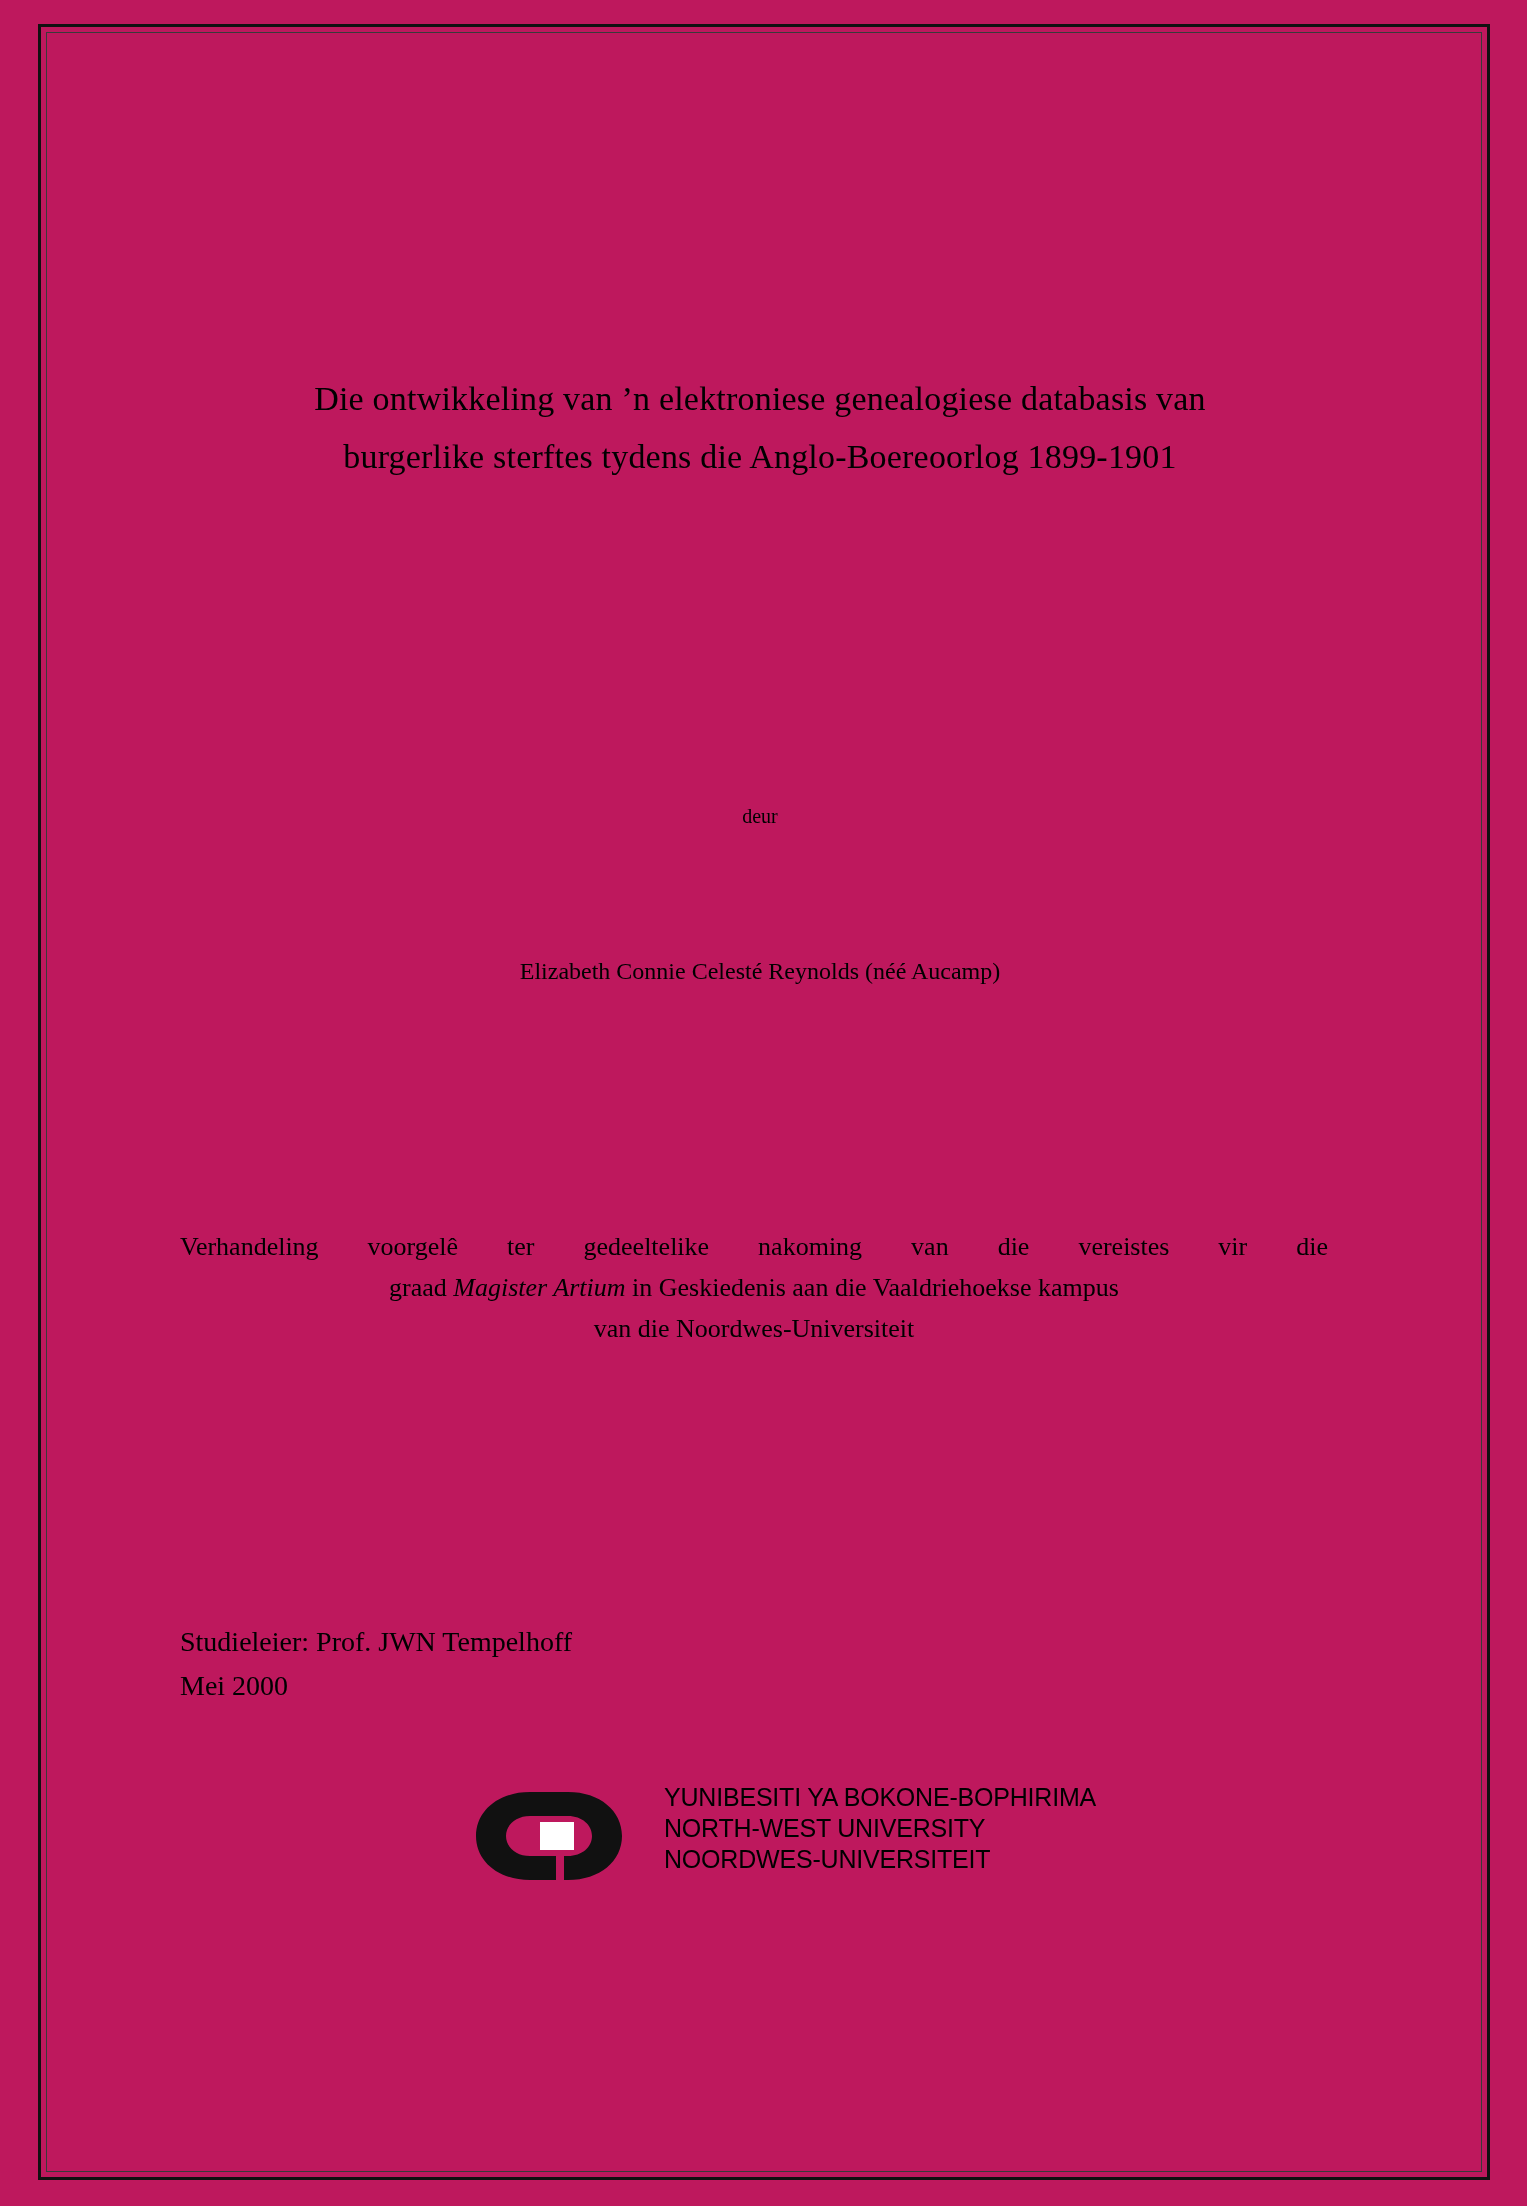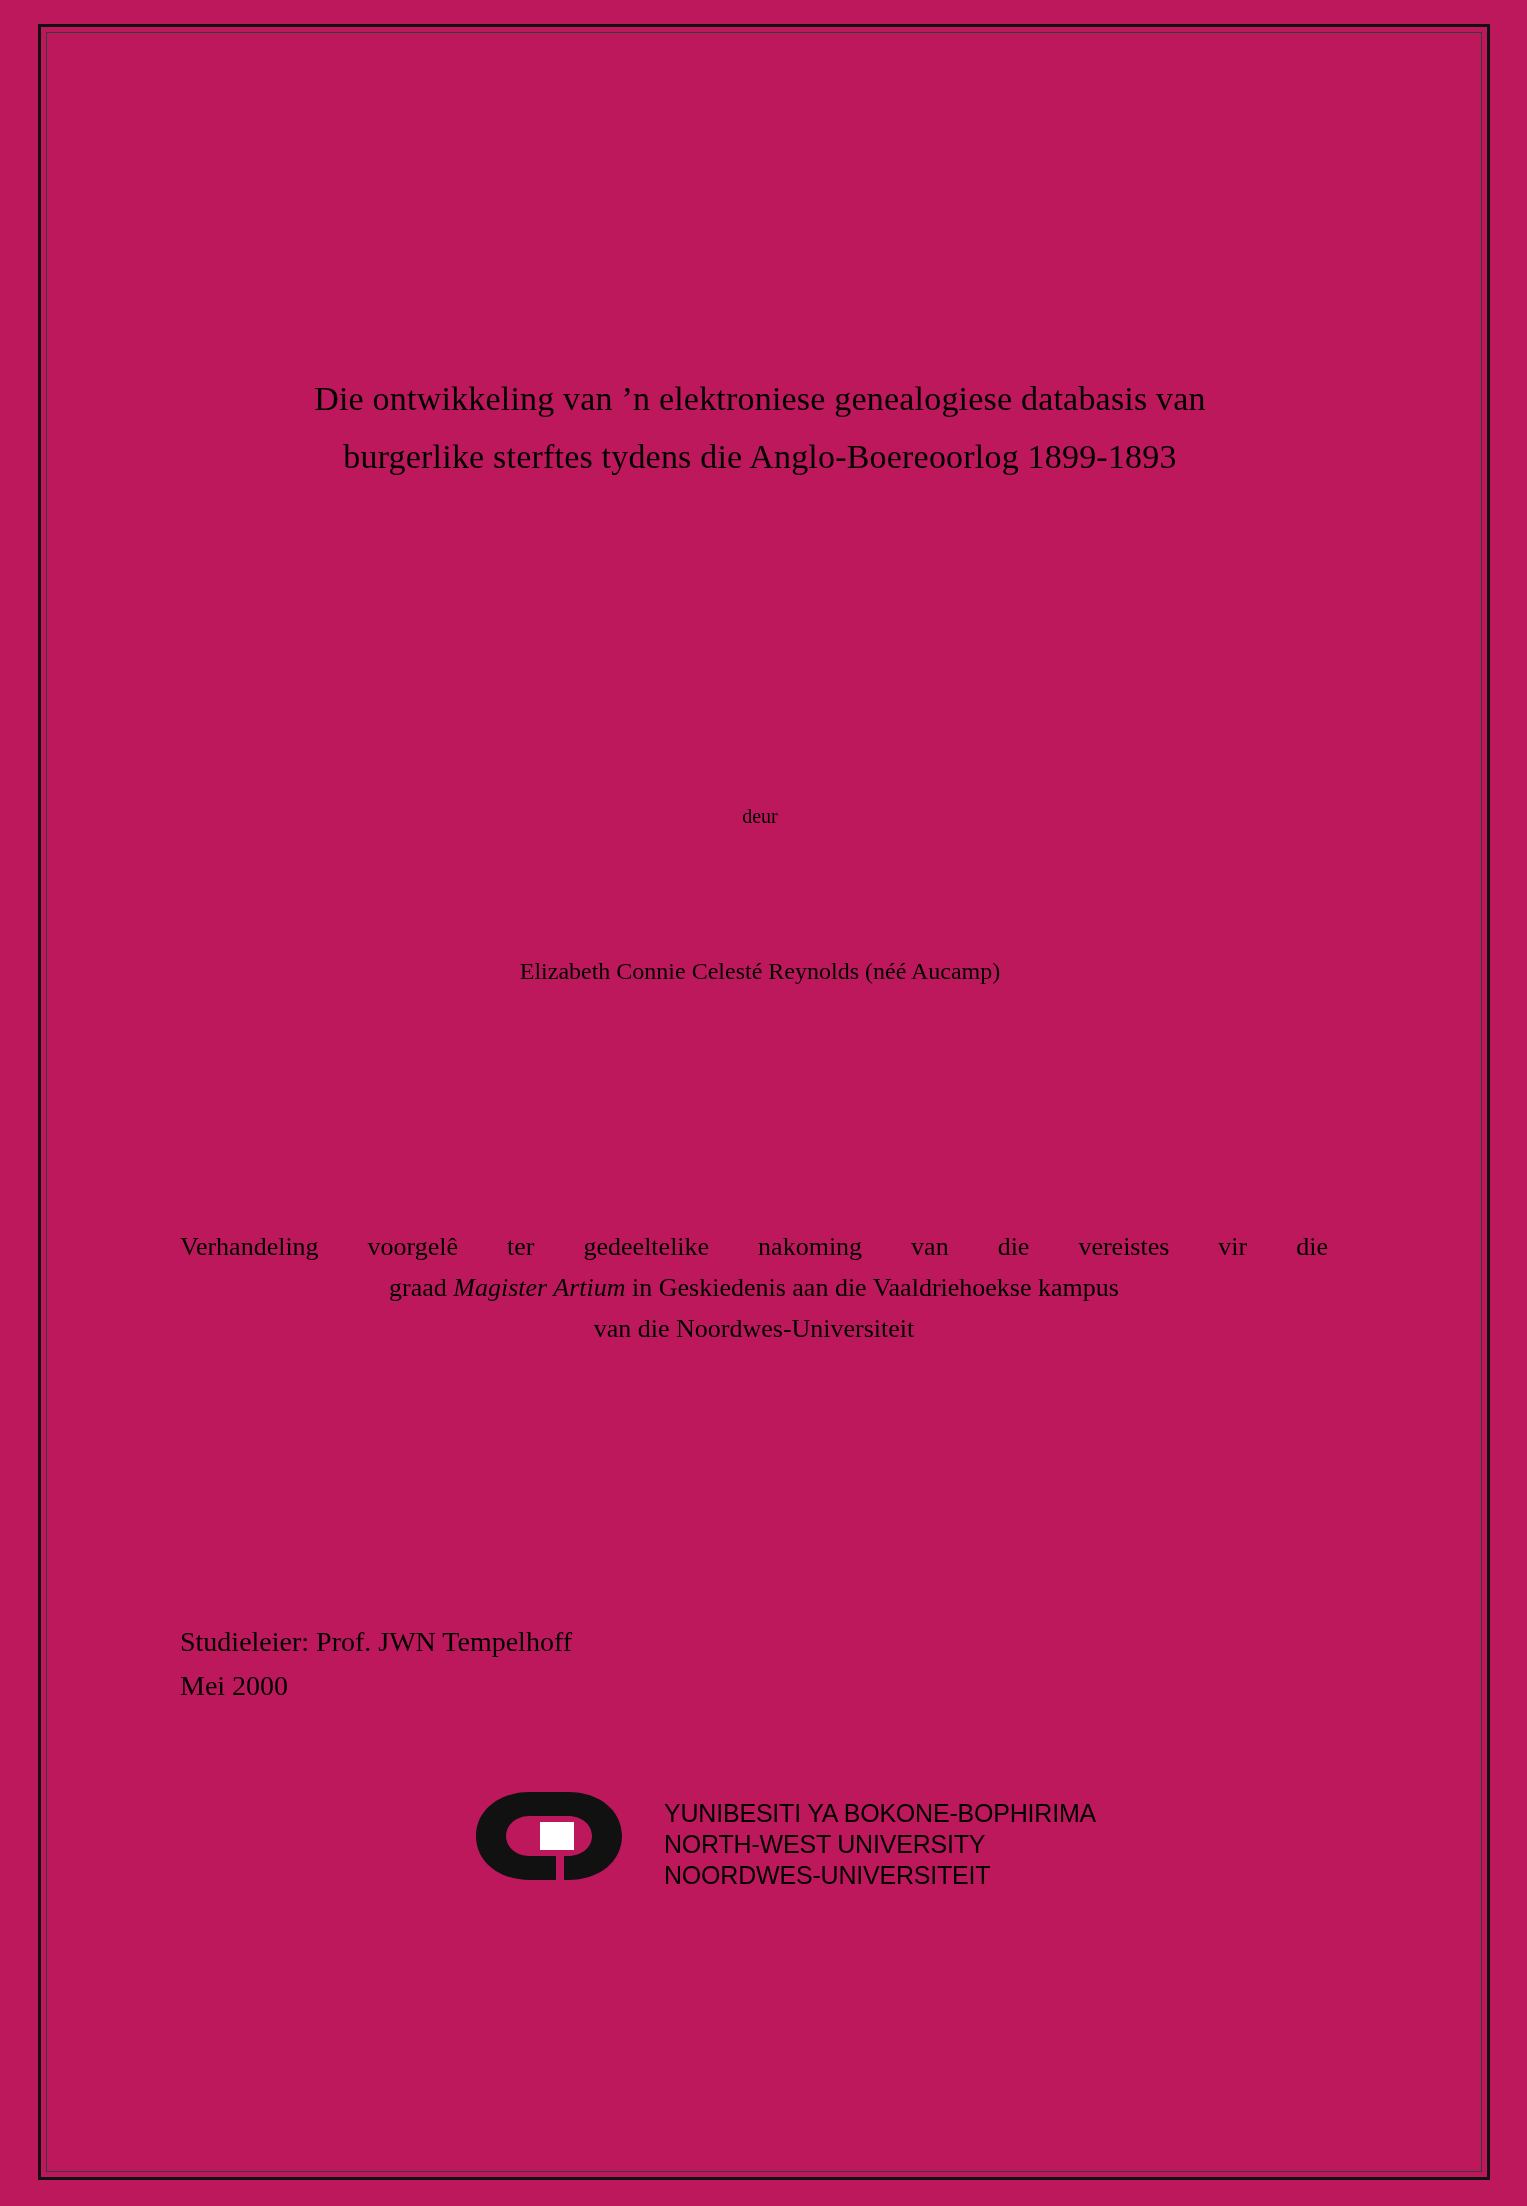--- a/index.html
+++ b/index.html
@@ -122,41 +122,41 @@
   .logo-mark {
     position: absolute;
     left: 0;
     top: 4px;
     width: 190px;
     height: 100px;
   }
   .logo-text {
     position: absolute;
     left: 196px;
-    top: 16px;
+    top: 0px;
     font-family: "Liberation Sans", sans-serif;
     font-size: 25px;
     line-height: 31px;
     letter-spacing: -0.2px;
     white-space: nowrap;
   }
 </style>
 </head>
 <body>
 
 <div class="page-scan">
 
   <div class="page-frame"></div>
   <div class="page-frame-inner"></div>
 
   <div class="content">
 
     <div class="title-block">
       <div class="title-line">Die ontwikkeling van ’n elektroniese genealogiese databasis van</div>
-      <div class="title-line">burgerlike sterftes tydens die Anglo-Boereoorlog 1899-1893</div>
+      <div class="title-line">burgerlike sterftes tydens die Anglo-Boereoorlog 1899-1901</div>
     </div>
 
     <div class="deur">deur</div>
 
     <div class="author">Elizabeth Connie Celesté Reynolds (néé Aucamp)</div>
 
     <div class="abstract-block">
       <div class="abstract-line-1">Verhandeling voorgelê ter gedeeltelike nakoming van die vereistes vir die</div>
       <div class="abstract-line-2"><span>graad </span><span class="italic">Magister Artium</span><span> in Geskiedenis aan die Vaaldriehoekse kampus</span></div>
       <div class="abstract-line-3">van die Noordwes-Universiteit</div>

